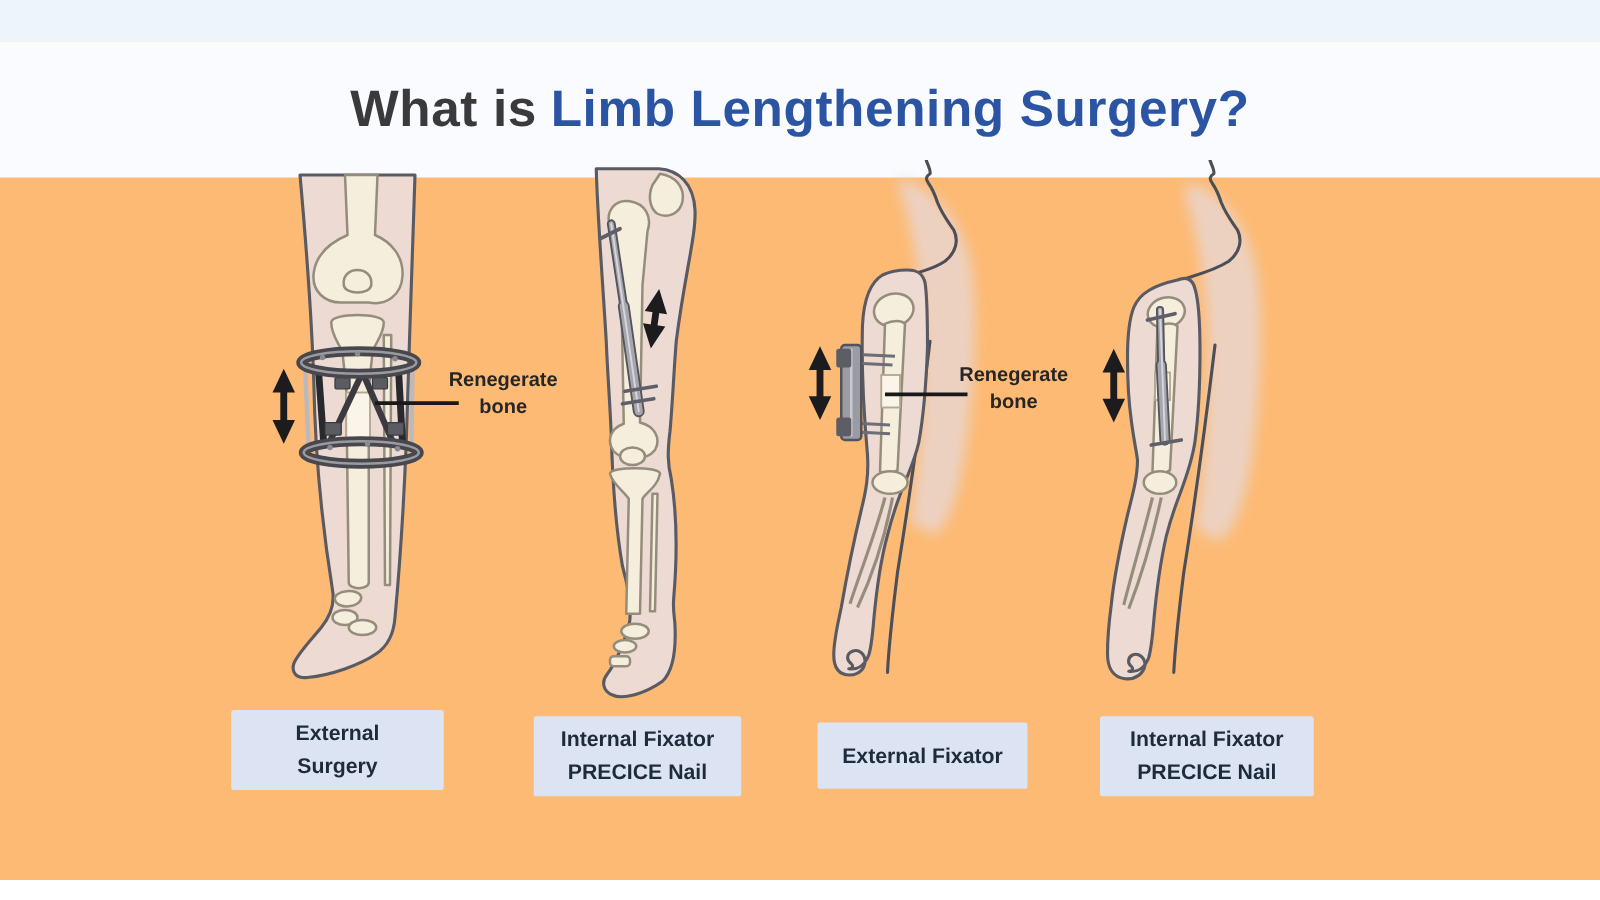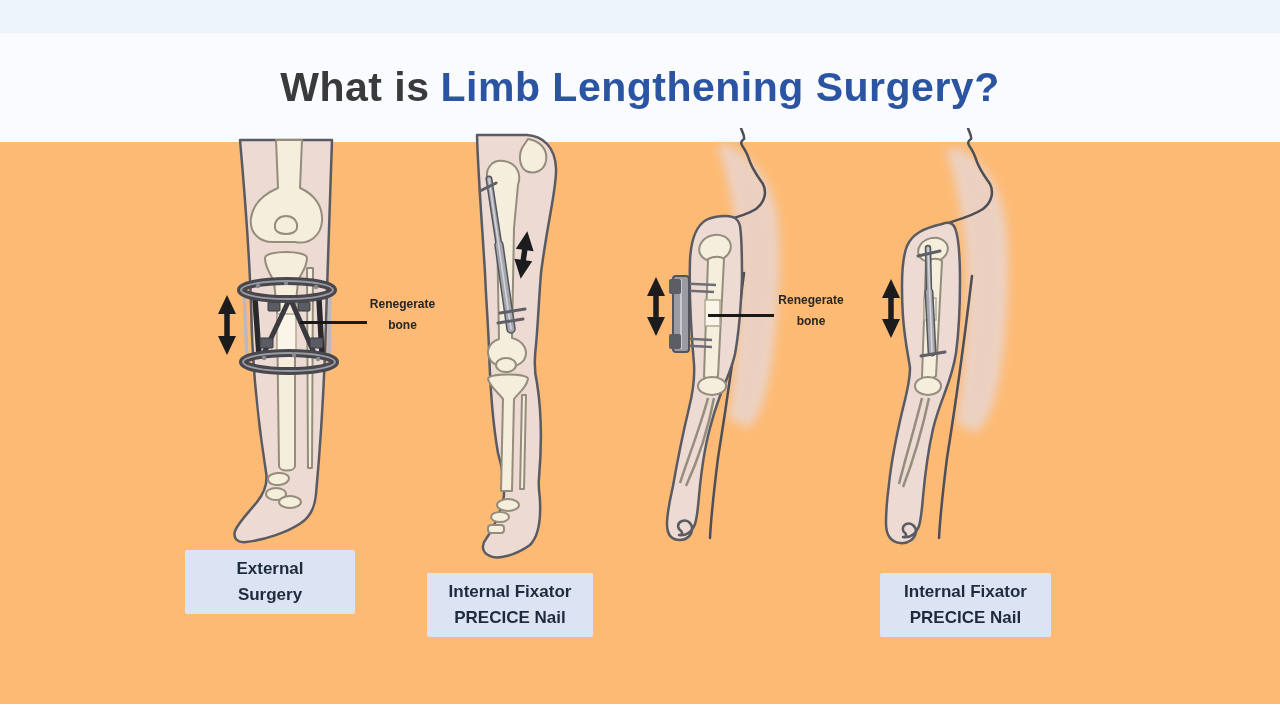--- a/index.html
+++ b/index.html
@@ -16,31 +16,31 @@
   .page-title{margin:0;font-size:41px;font-weight:bold;letter-spacing:.5px;white-space:nowrap;}
   .t-prefix{color:#3a3a3c;margin-right:11px;}
   .t-highlight{color:#2b55a3;}
 
   .fig{position:absolute;}
   .fig svg{display:block;}
 
   .ann-line{position:absolute;height:3px;background:#191919;z-index:5;}
   .ann-text{
     position:absolute;z-index:5;text-align:center;
-    font-size:12px;line-height:21px;font-weight:bold;color:#262626;
+    font-size:16px;line-height:21px;font-weight:bold;color:#262626;
   }
   .ann-text span{display:block;}
 
   .caption{
     position:absolute;z-index:5;background:#dce3f2;border-radius:2px;
     display:flex;flex-direction:column;align-items:center;justify-content:center;
     font-size:17px;line-height:26px;font-weight:bold;color:#1e2b3d;text-align:center;
   }
   .caption span{display:block;}
-  .c1{left:185px;top:550px;width:170px;height:64px;}
+  .c1{left:185px;top:568px;width:170px;height:64px;}
   .c2{left:427px;top:573px;width:166px;height:64px;}
   .c3{left:654px;top:578px;width:168px;height:53px;}
   .c4{left:880px;top:573px;width:171px;height:64px;}
 </style>
 </head>
 <body>
 
 <div class="stage">
 
   <div class="top-strip"></div>
@@ -231,18 +231,22 @@
   </div>
 
   <div class="caption c1">
     <span>External</span>
     <span>Surgery</span>
   </div>
   <div class="caption c2">
     <span>Internal Fixator</span>
     <span>PRECICE Nail</span>
   </div>
+  <div class="caption c3">
+    <span>External Fixator</span>
+    <span></span>
+  </div>
   <div class="caption c4">
     <span>Internal Fixator</span>
     <span>PRECICE Nail</span>
   </div>
 
 </div>
 
 </body></html>

